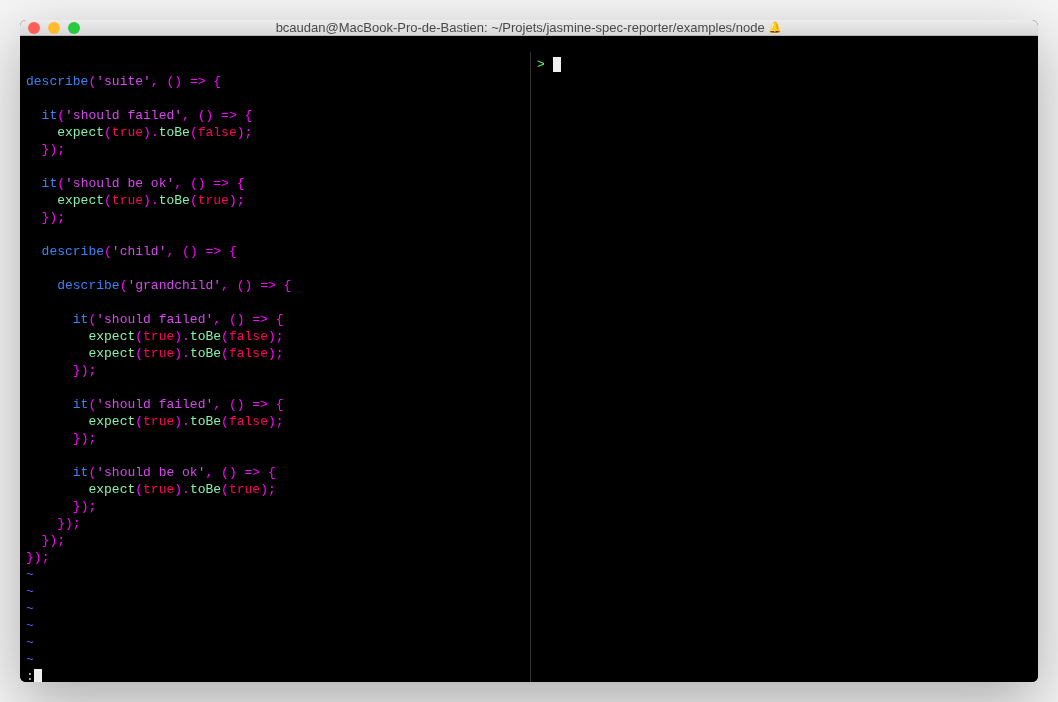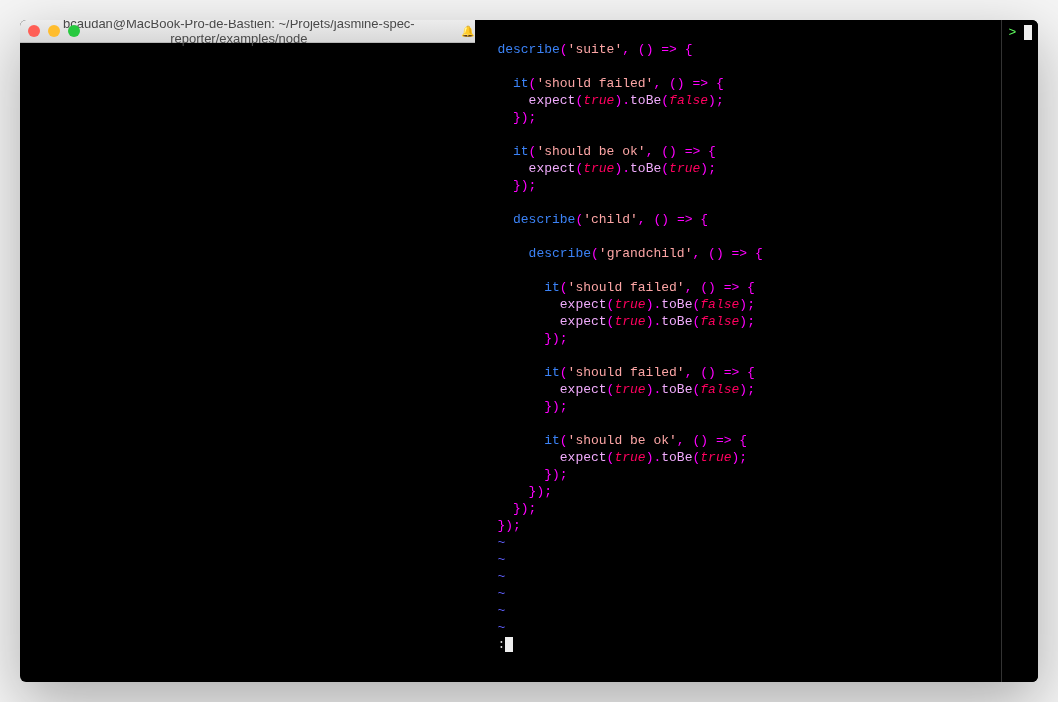--- a/index.html
+++ b/index.html
@@ -11,20 +11,21 @@
     justify-content: center;
   }
   .window {
     width: 1018px;
     height: 662px;
     background: #000;
     border-radius: 6px;
     box-shadow: 0 20px 60px rgba(0,0,0,0.3);
     overflow: hidden;
     display: flex;
+    flex-direction: column;
     gap: 16px;
   }
   .titlebar {
     height: 22px;
     background: linear-gradient(#ececec,#d8d8d8);
     border-bottom: 1px solid #b8b8b8;
     display: flex;
     align-items: center;
     position: relative;
   }
@@ -67,24 +68,24 @@
     position: relative;
   }
   .left {
     width: 498px;
     border-right: 1px solid #333;
   }
   .right {
     flex: 1;
   }
   .kw   { color:#3b82f6; }   
-  .str  { color:#fca5a5; }   
+  .str  { color:#d946ef; }   
   .par  { color:#ff00ff; }   
-  .meth { color:#f0abfc;text-align:center; }   
-  .bool { color:#ff005f;font-style:italic; }   
+  .meth { color:#86efac;text-align:center; }   
+  .bool { color:#ff005f; }   
   .plain{ color:#d0d0d0; }
   .tilde{ color:#5f5fff; }
   .cursor{
     display:inline-block;
     width:8px;
     height:15px;
     background:#eee;
     vertical-align:middle;
   }
   .prompt-gt { color:#5fff5f; }

